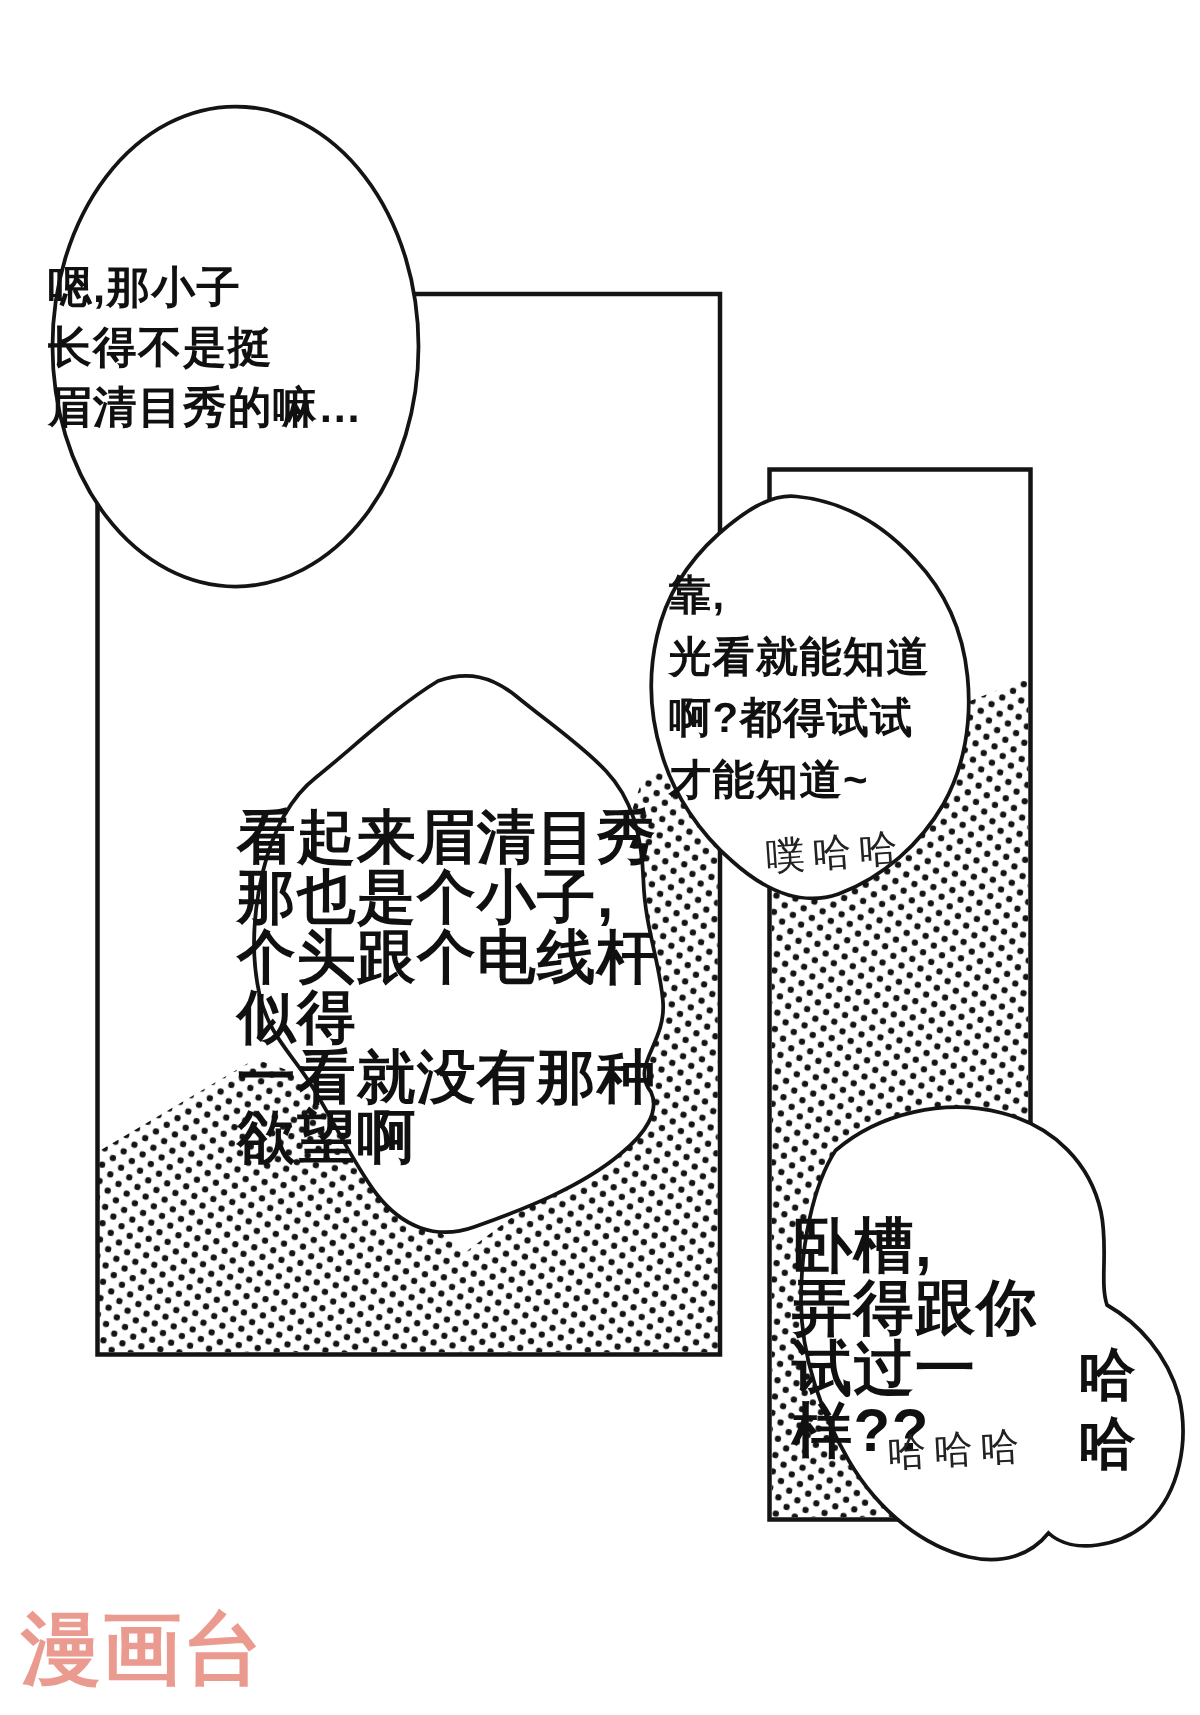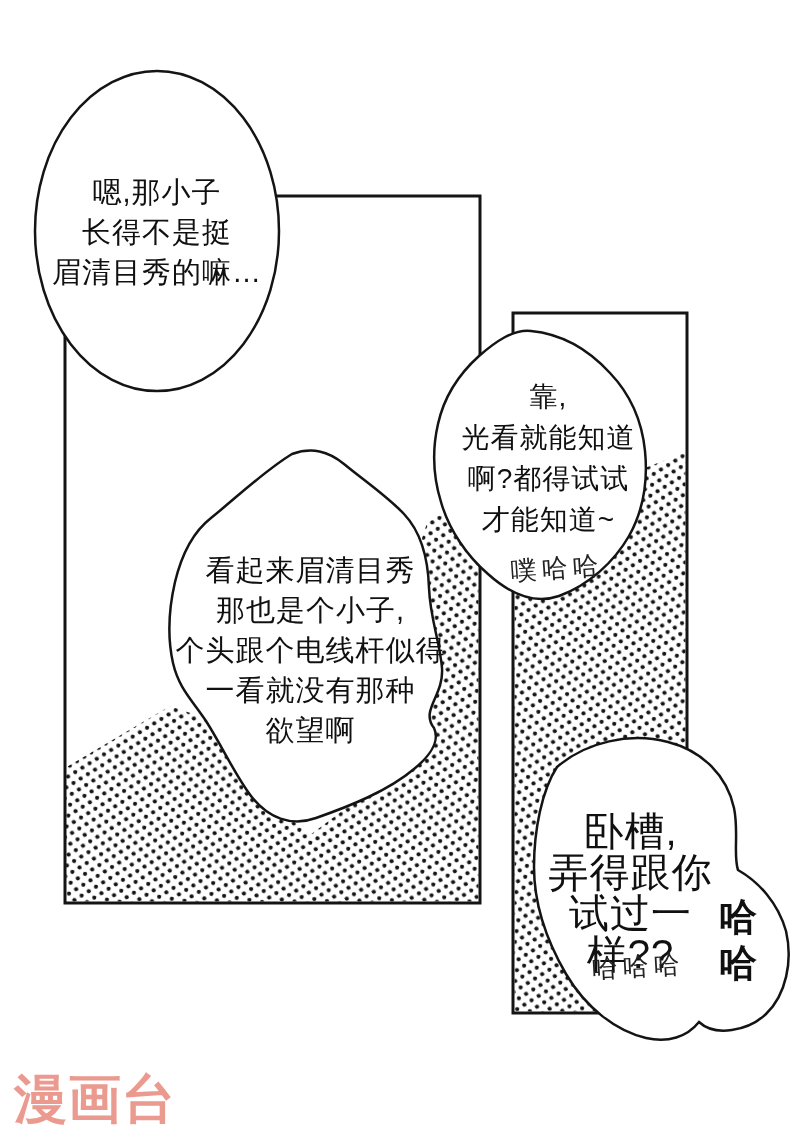--- a/index.html
+++ b/index.html
@@ -2,25 +2,25 @@
 <html><head>
 <meta charset="utf-8">
 <style>
   html,body{margin:0;padding:0;background:#ffffff;}
   #comic-page{
     position:relative;width:800px;height:1143px;background:#ffffff;overflow:hidden;
     font-family:"Liberation Sans",sans-serif;color:#111;
   }
   #art{position:absolute;left:0;top:0;}
   .txt{
-    position:absolute;white-space:pre-line;text-align:center;
-    font-weight:normal;color:#101010;line-height:40px;letter-spacing:1px;
+    position:absolute;white-space:pre-line;
+    font-weight:bold;color:#101010;line-height:40px;letter-spacing:1px;
   }
   .t1{left:32px;top:172px;width:250px;font-size:29px;}
-  .t2{left:158px;top:550px;width:305px;font-size:29px;}
+  .t2{left:158px;top:539px;width:305px;font-size:39px;}
   .t3{left:446px;top:376px;width:205px;font-size:28px;line-height:41px;}
   .t4{left:528px;top:811px;width:205px;font-size:40px;line-height:41px;}
   .laugh{
     position:absolute;font-weight:normal;color:#222;text-align:center;
     font-size:26px;letter-spacing:5px;transform:rotate(-4deg);
   }
   .laugh3{left:492px;top:551px;width:130px;}
   .laugh4{left:568px;top:949px;width:140px;transform:rotate(-3deg);}
   .haha-outside{
     position:absolute;left:710px;top:894px;width:56px;

